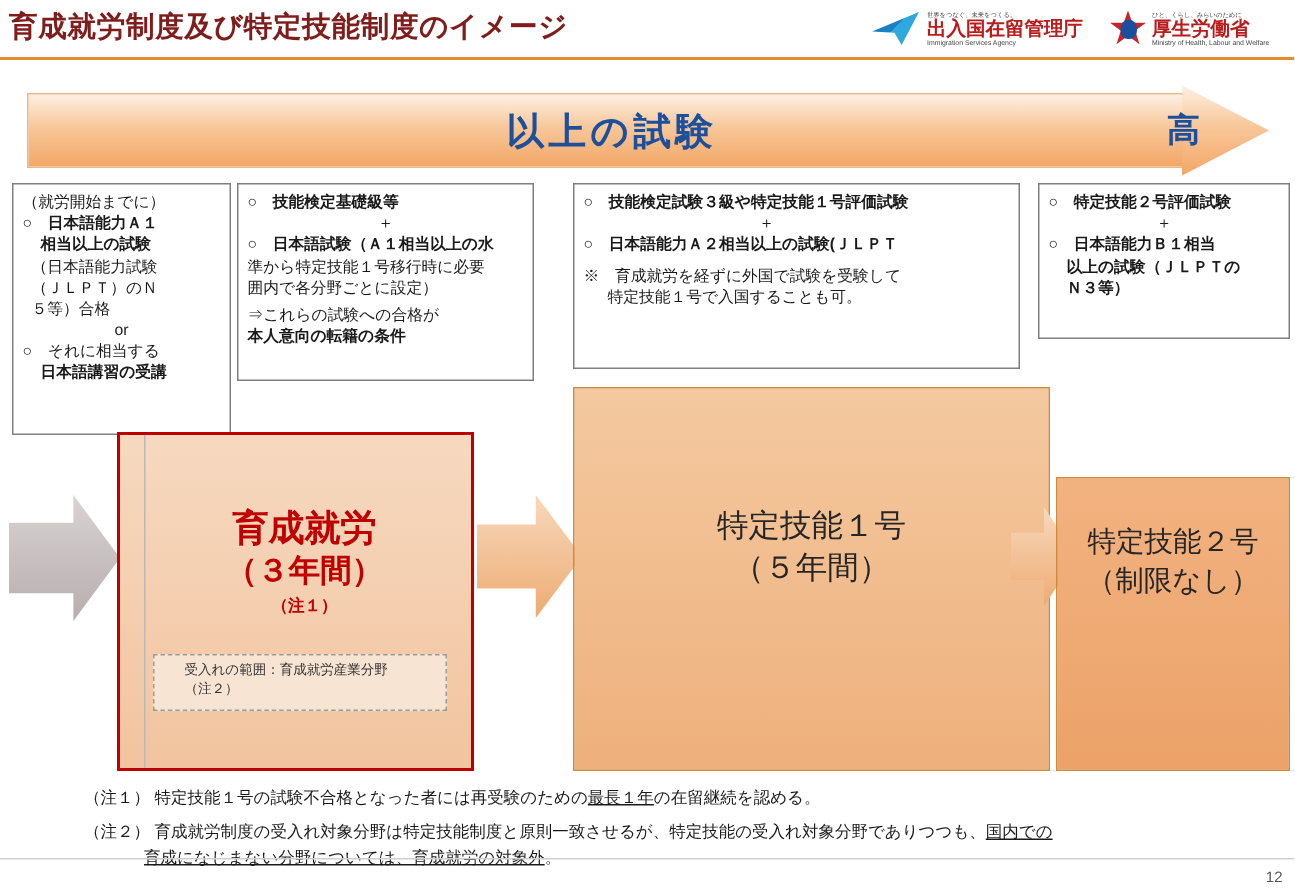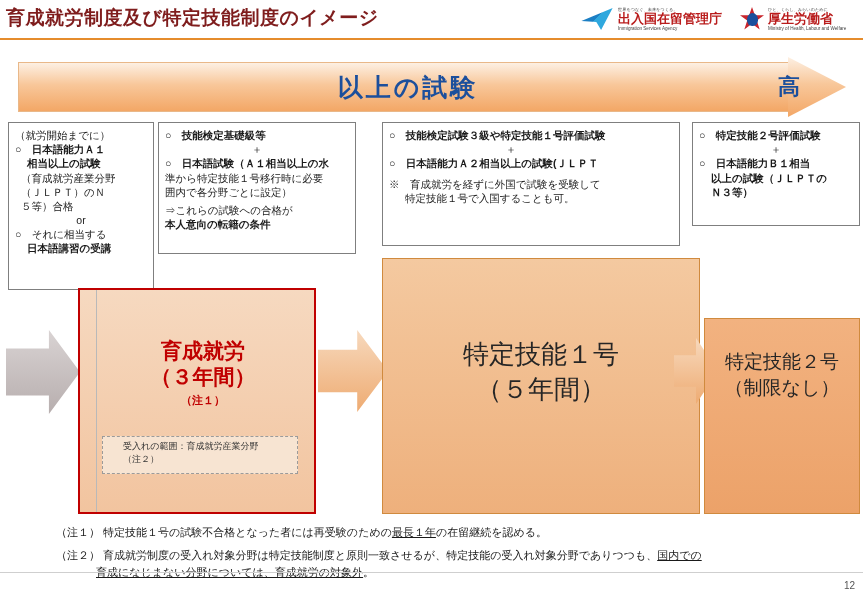--- a/index.html
+++ b/index.html
@@ -92,37 +92,37 @@
     border:2px solid #c00000;
     background: linear-gradient(180deg,#f6d9c0 0%, #f2c49f 100%);
   }
   #stage-ikusei .inner-line {
     position:absolute; left:16px; top:0; bottom:0; width:1px; background:#b9b9b9;
   }
   #stage-ikusei .label {
     position:absolute; left:16px; right:4px; top:48px;
     text-align:center; color:#c00000; font-weight:bold;
   }
-  #stage-ikusei .l1 { font-size:21px; line-height:1.25; }
+  #stage-ikusei .l1 { font-size:24px; line-height:1.25; }
   #stage-ikusei .l2 { font-size:21px; line-height:1.25; }
   #stage-ikusei .l3 { font-size:11px; margin-top:2px; }
   #ikusei-scope {
     position:absolute; left:22px; top:146px; width:196px; height:38px;
     border:1px dashed #9b9b9b; background:#f7e4d2;
     font-size:9px; line-height:1.4; padding:3px 20px; color:#333;
   }
 
   #stage-tk1 {
     position:absolute; left:382px; top:258px; width:318px; height:256px;
     border:1px solid #d08a3e;
     background: linear-gradient(180deg,#f4c9a0 0%, #eeb07c 100%);
   }
   #stage-tk1 .label {
     position:absolute; left:0; right:0; top:78px; text-align:center;
-    font-size:26px; line-height:1.35; color:#262626;
+    font-size:21px; line-height:1.35; color:#262626;
   }
   #stage-tk2 {
     position:absolute; left:704px; top:318px; width:156px; height:196px;
     border:1px solid #d08a3e;
     background: linear-gradient(180deg,#f2b280 0%, #eca269 100%);
   }
   #stage-tk2 .label {
     position:absolute; left:0; right:0; top:30px; text-align:center;
     font-size:19px; line-height:1.35; color:#262626;
   }
@@ -192,21 +192,21 @@
   <div class="bar"></div>
   <div class="head"></div>
   <div id="skill-label">以上の試験</div>
   <div id="skill-high">高</div>
 </div>
 
 <div class="note-box nb1">
   <div>（就労開始までに）</div>
   <div class="b">○　日本語能力Ａ１</div>
   <div class="b" style="padding-left:12px">相当以上の試験</div>
-  <div style="padding-left:6px">（育成就労産業分野</div>
+  <div style="padding-left:6px">（日本語能力試験</div>
   <div style="padding-left:6px">（ＪＬＰＴ）のＮ</div>
   <div style="padding-left:6px"><span>５等）合格</span></div>
   <div class="ctr">or</div>
   <div>○　それに相当する</div>
   <div class="b" style="padding-left:12px">日本語講習の受講</div>
 </div>
 
 <div class="note-box nb2">
   <div class="b">○　技能検定基礎級等</div>
   <div class="ctr">＋</div>

